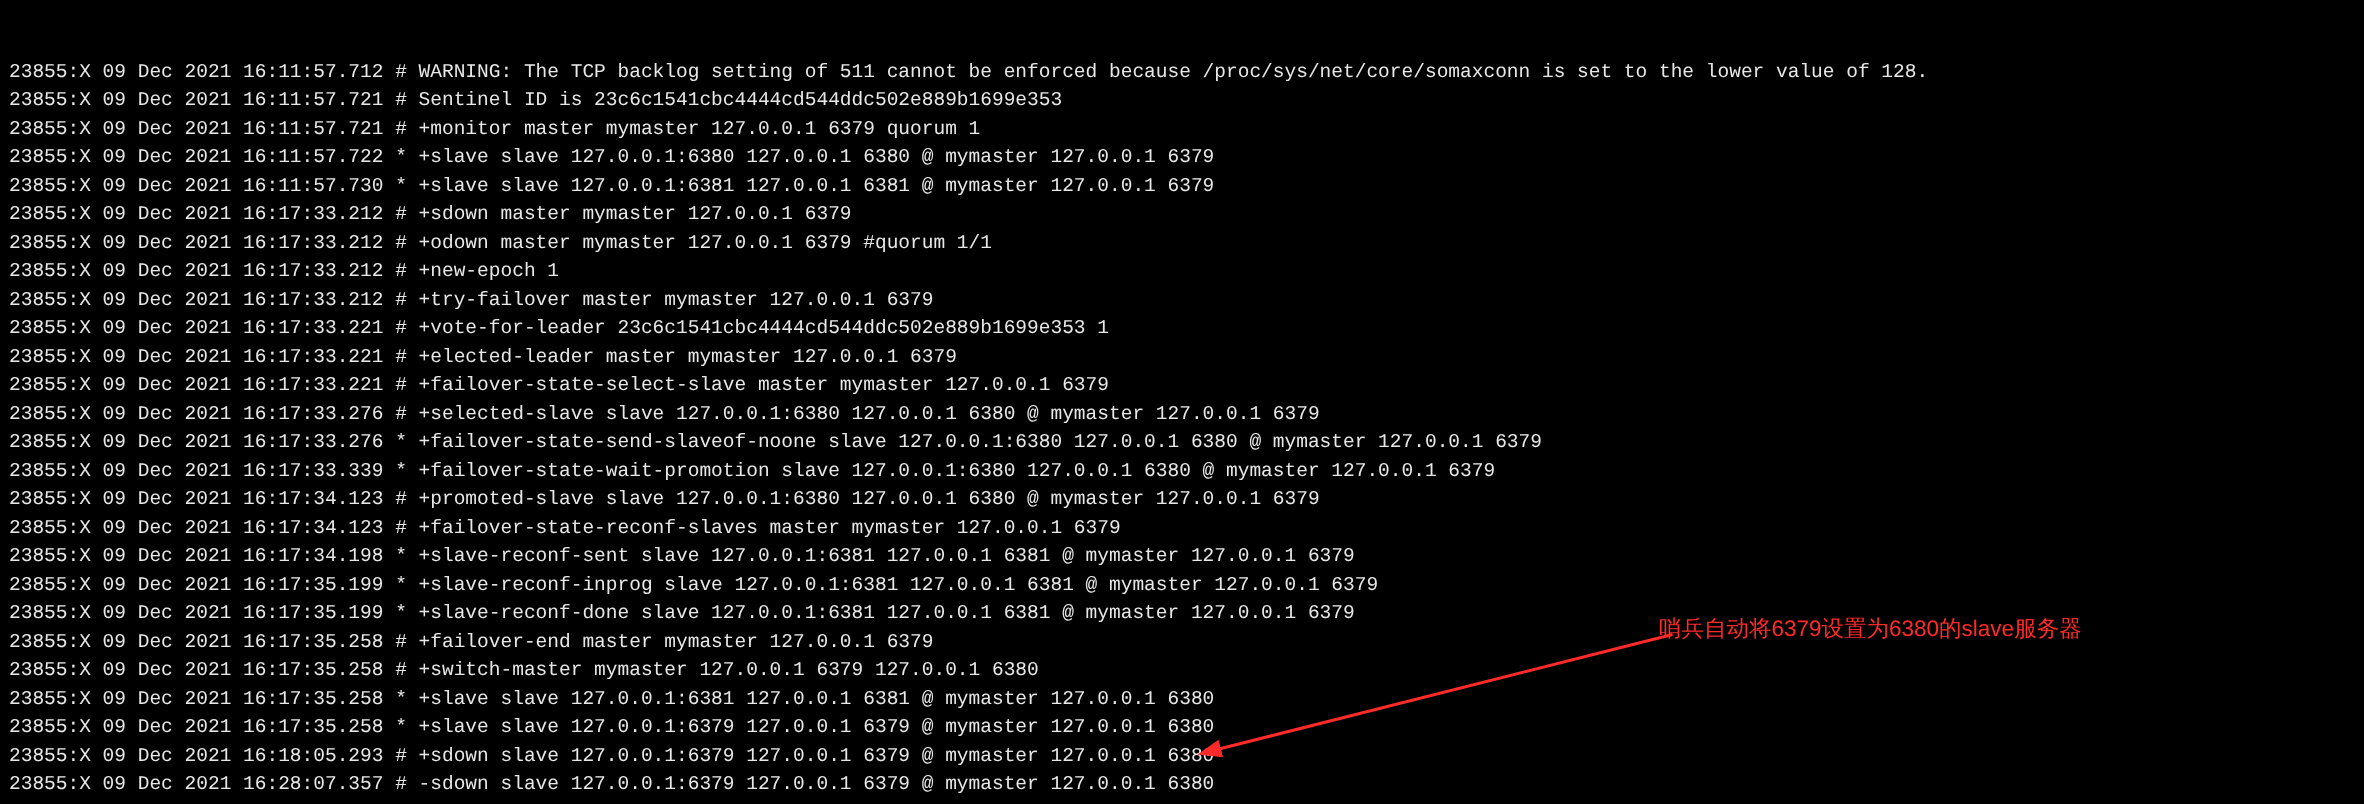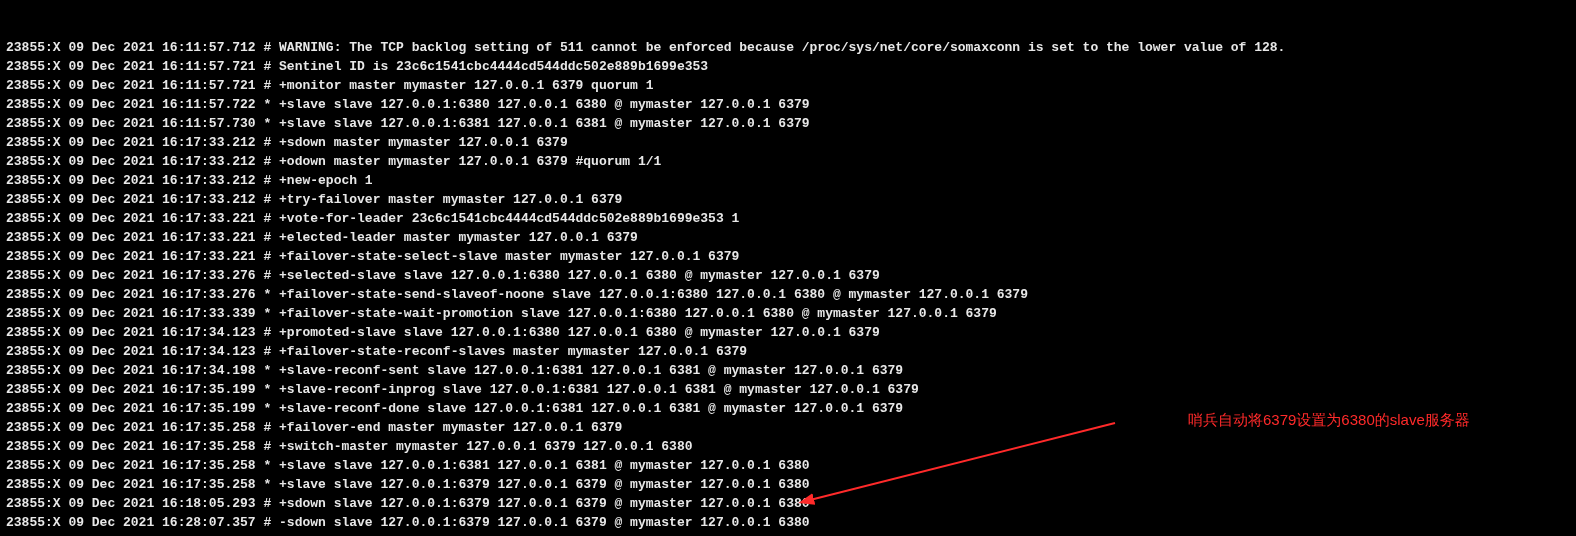--- a/index.html
+++ b/index.html
@@ -1,32 +1,32 @@
 <!DOCTYPE html>
 <html><head>
 <meta charset="utf-8">
 <style>
   html,body{margin:0;padding:0;background:#000;color:#e8e8e8;font-family:Consolas,"Courier New",monospace;font-size:13px;line-height:19px;width:1576px;height:536px;overflow:hidden;}
   .terminal{padding:0 6px 0 6px;white-space:pre;position:relative;}
-  .line{height:19px;font-weight:bold;}
+  .line{height:19px;}
   .annotation{position:absolute;color:#ff2a2a;font-family:"Microsoft YaHei",Arial,sans-serif;font-size:15px;pointer-events:none;}
   .arrow{position:absolute;pointer-events:none;}
 </style>
 </head>
 <body>
 
 <div class="terminal">
   <div id="lines"><div class="line">23855:X 09 Dec 2021 16:11:57.712 # WARNING: The TCP backlog setting of 511 cannot be enforced because /proc/sys/net/core/somaxconn is set to the lower value of 128.</div><div class="line">23855:X 09 Dec 2021 16:11:57.721 # Sentinel ID is 23c6c1541cbc4444cd544ddc502e889b1699e353</div><div class="line">23855:X 09 Dec 2021 16:11:57.721 # +monitor master mymaster 127.0.0.1 6379 quorum 1</div><div class="line">23855:X 09 Dec 2021 16:11:57.722 * +slave slave 127.0.0.1:6380 127.0.0.1 6380 @ mymaster 127.0.0.1 6379</div><div class="line">23855:X 09 Dec 2021 16:11:57.730 * +slave slave 127.0.0.1:6381 127.0.0.1 6381 @ mymaster 127.0.0.1 6379</div><div class="line">23855:X 09 Dec 2021 16:17:33.212 # +sdown master mymaster 127.0.0.1 6379</div><div class="line">23855:X 09 Dec 2021 16:17:33.212 # +odown master mymaster 127.0.0.1 6379 #quorum 1/1</div><div class="line">23855:X 09 Dec 2021 16:17:33.212 # +new-epoch 1</div><div class="line">23855:X 09 Dec 2021 16:17:33.212 # +try-failover master mymaster 127.0.0.1 6379</div><div class="line">23855:X 09 Dec 2021 16:17:33.221 # +vote-for-leader 23c6c1541cbc4444cd544ddc502e889b1699e353 1</div><div class="line">23855:X 09 Dec 2021 16:17:33.221 # +elected-leader master mymaster 127.0.0.1 6379</div><div class="line">23855:X 09 Dec 2021 16:17:33.221 # +failover-state-select-slave master mymaster 127.0.0.1 6379</div><div class="line">23855:X 09 Dec 2021 16:17:33.276 # +selected-slave slave 127.0.0.1:6380 127.0.0.1 6380 @ mymaster 127.0.0.1 6379</div><div class="line">23855:X 09 Dec 2021 16:17:33.276 * +failover-state-send-slaveof-noone slave 127.0.0.1:6380 127.0.0.1 6380 @ mymaster 127.0.0.1 6379</div><div class="line">23855:X 09 Dec 2021 16:17:33.339 * +failover-state-wait-promotion slave 127.0.0.1:6380 127.0.0.1 6380 @ mymaster 127.0.0.1 6379</div><div class="line">23855:X 09 Dec 2021 16:17:34.123 # +promoted-slave slave 127.0.0.1:6380 127.0.0.1 6380 @ mymaster 127.0.0.1 6379</div><div class="line">23855:X 09 Dec 2021 16:17:34.123 # +failover-state-reconf-slaves master mymaster 127.0.0.1 6379</div><div class="line">23855:X 09 Dec 2021 16:17:34.198 * +slave-reconf-sent slave 127.0.0.1:6381 127.0.0.1 6381 @ mymaster 127.0.0.1 6379</div><div class="line">23855:X 09 Dec 2021 16:17:35.199 * +slave-reconf-inprog slave 127.0.0.1:6381 127.0.0.1 6381 @ mymaster 127.0.0.1 6379</div><div class="line">23855:X 09 Dec 2021 16:17:35.199 * +slave-reconf-done slave 127.0.0.1:6381 127.0.0.1 6381 @ mymaster 127.0.0.1 6379</div><div class="line">23855:X 09 Dec 2021 16:17:35.258 # +failover-end master mymaster 127.0.0.1 6379</div><div class="line">23855:X 09 Dec 2021 16:17:35.258 # +switch-master mymaster 127.0.0.1 6379 127.0.0.1 6380</div><div class="line">23855:X 09 Dec 2021 16:17:35.258 * +slave slave 127.0.0.1:6381 127.0.0.1 6381 @ mymaster 127.0.0.1 6380</div><div class="line">23855:X 09 Dec 2021 16:17:35.258 * +slave slave 127.0.0.1:6379 127.0.0.1 6379 @ mymaster 127.0.0.1 6380</div><div class="line">23855:X 09 Dec 2021 16:18:05.293 # +sdown slave 127.0.0.1:6379 127.0.0.1 6379 @ mymaster 127.0.0.1 6380</div><div class="line">23855:X 09 Dec 2021 16:28:07.357 # -sdown slave 127.0.0.1:6379 127.0.0.1 6379 @ mymaster 127.0.0.1 6380</div><div class="line">23855:X 09 Dec 2021 16:28:17.317 * +convert-to-slave slave 127.0.0.1:6379 127.0.0.1 6379 @ mymaster 127.0.0.1 6380</div></div>
   
 
   <svg class="arrow" style="left:0;top:0;" width="1576" height="536">
     <defs>
       <marker id="ah" markerWidth="10" markerHeight="10" refX="2" refY="3" orient="auto">
         <path d="M0,0 L0,6 L8,3 z" fill="#ff2a2a"></path>
       </marker>
     </defs>
     <line x1="1115" y1="423" x2="810" y2="500" stroke="#ff2a2a" stroke-width="2" marker-end="url(#ah)"></line>
   </svg>
 
-  <div class="annotation" style="left:1156px;top:410px;padding-left:32px;">哨兵自动将6379设置为6380的slave服务器</div>
+  <div class="annotation" style="left:1074px;top:410px;padding-left:32px;">哨兵自动将6379设置为6380的slave服务器</div>
 
   
 </div>
 
 </body></html>

